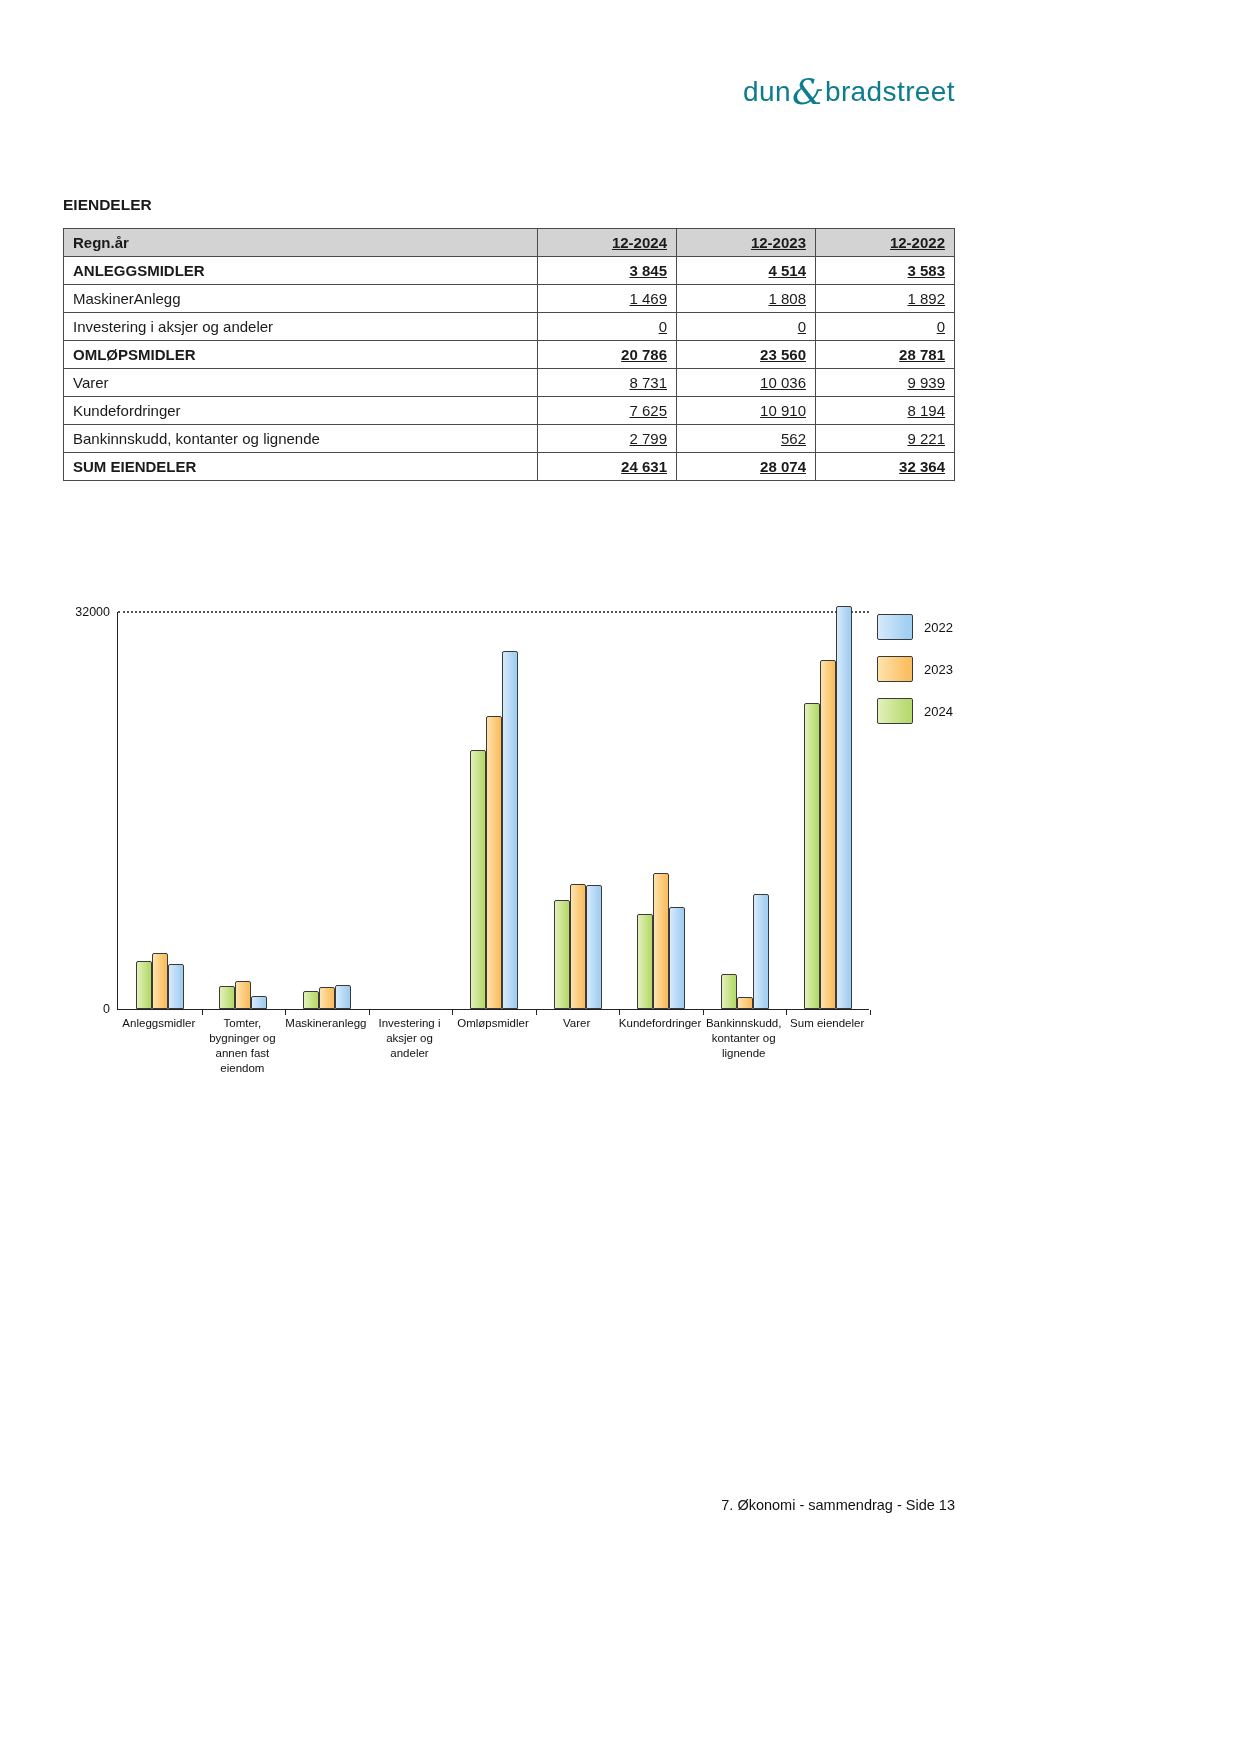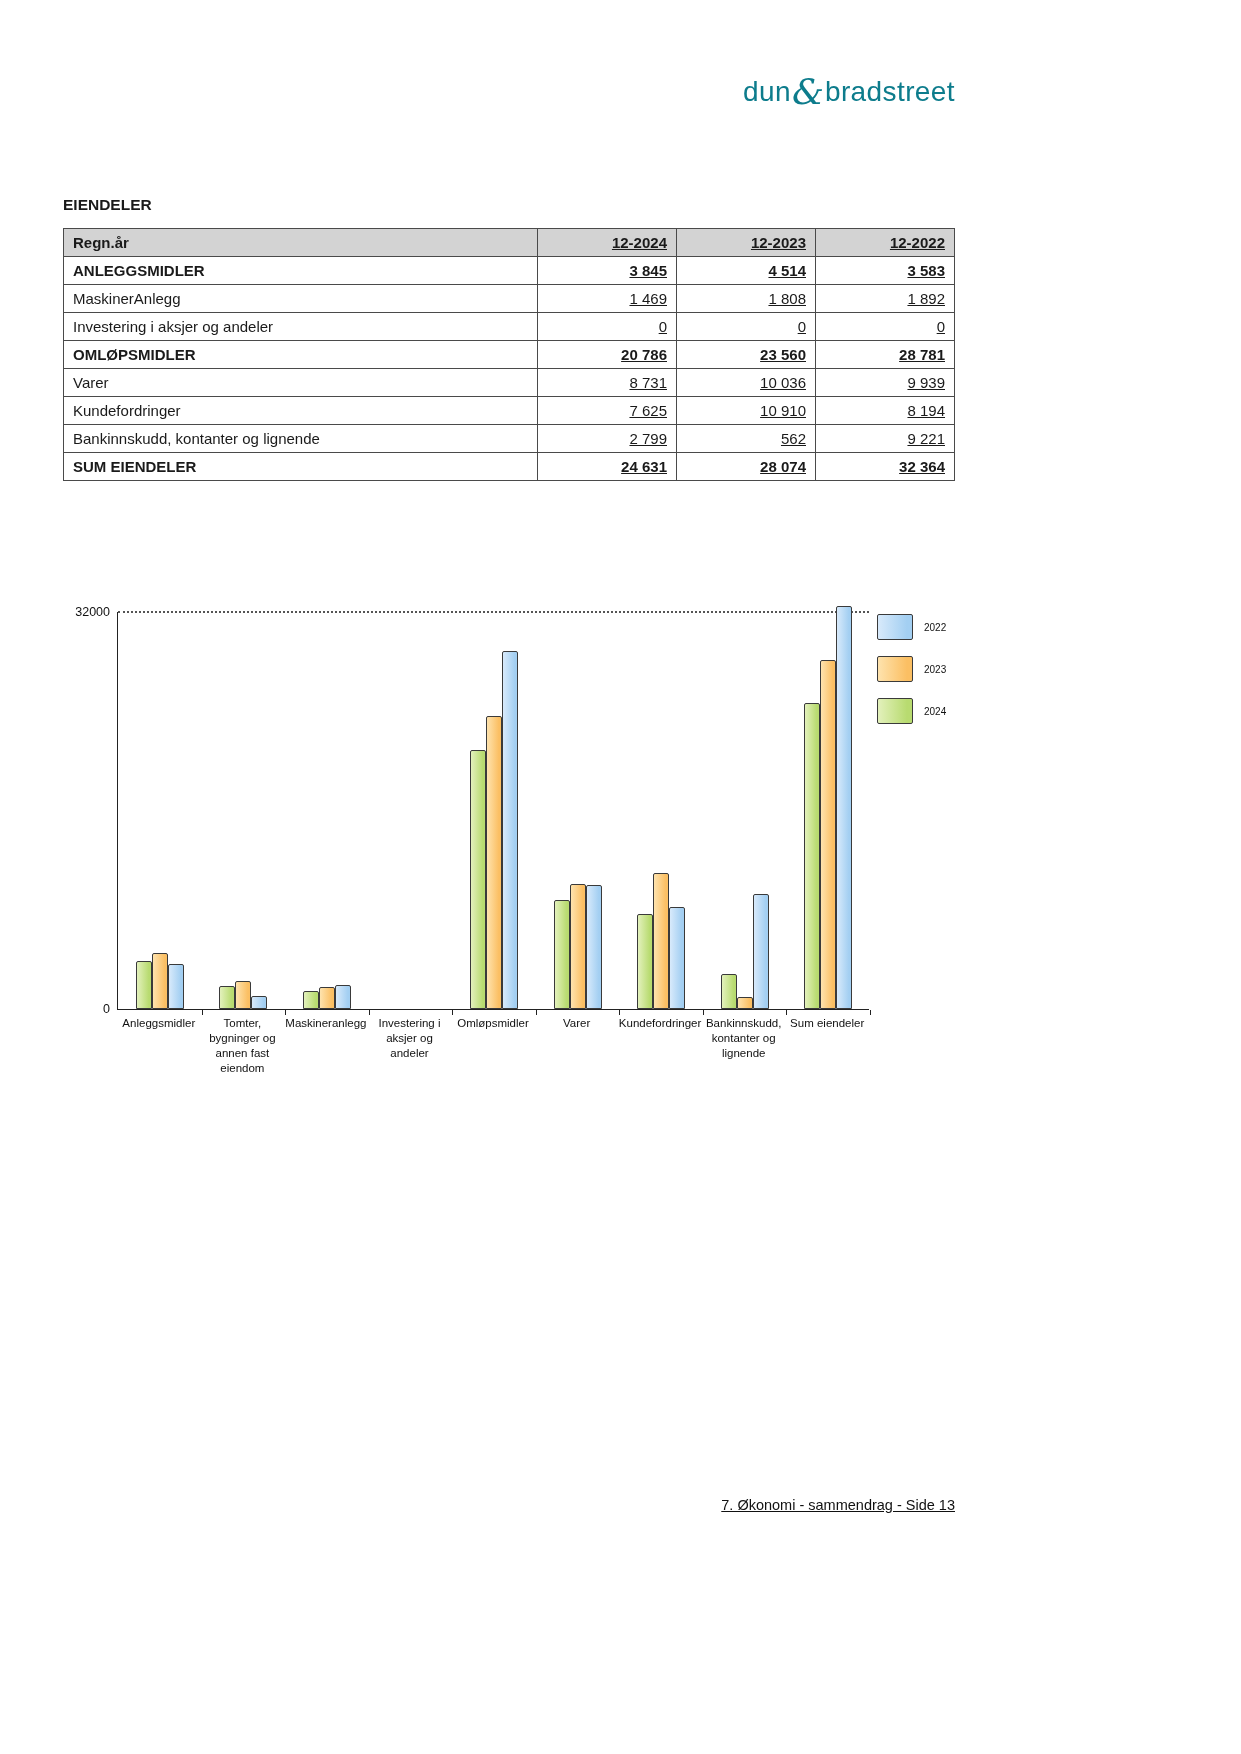--- a/index.html
+++ b/index.html
@@ -39,24 +39,24 @@
   .ylab { position: absolute; left: 64px; width: 46px; text-align: right; font-size: 12.5px; color: #111; }
   .ylab-max { top: 605px; }
   .ylab-zero { top: 1002px; }
   .xlabel { position: absolute; top: 1016px; text-align: center; font-size: 11.5px; line-height: 15px; color: #111; }
   .xlabel div { white-space: nowrap; }
 
   
   .legend { position: absolute; left: 877px; top: 614px; }
   .legend-item { display: flex; align-items: center; margin-bottom: 16px; }
   .legend-swatch { width: 36px; height: 26px; border: 1px solid #3a3a3a; border-radius: 2px; margin-right: 11px; }
-  .legend-label { font-size: 10px; color: #111; }
-
-  
-  .footer { position: absolute; left: 63px; top: 1497px; width: 892px; text-align: right; font-size: 14.5px; color: #111; text-decoration: underline; }
+  .legend-label { font-size: 13px; color: #111; }
+
+  
+  .footer { position: absolute; left: 63px; top: 1497px; width: 892px; text-align: right; font-size: 14.5px; color: #111; }
 </style>
 </head>
 <body>
 
 <div>
 
   <div class="logo">
     <span class="logo-word">dun</span><span class="logo-amp">&amp;</span><span class="logo-word">bradstreet</span>
   </div>
 

